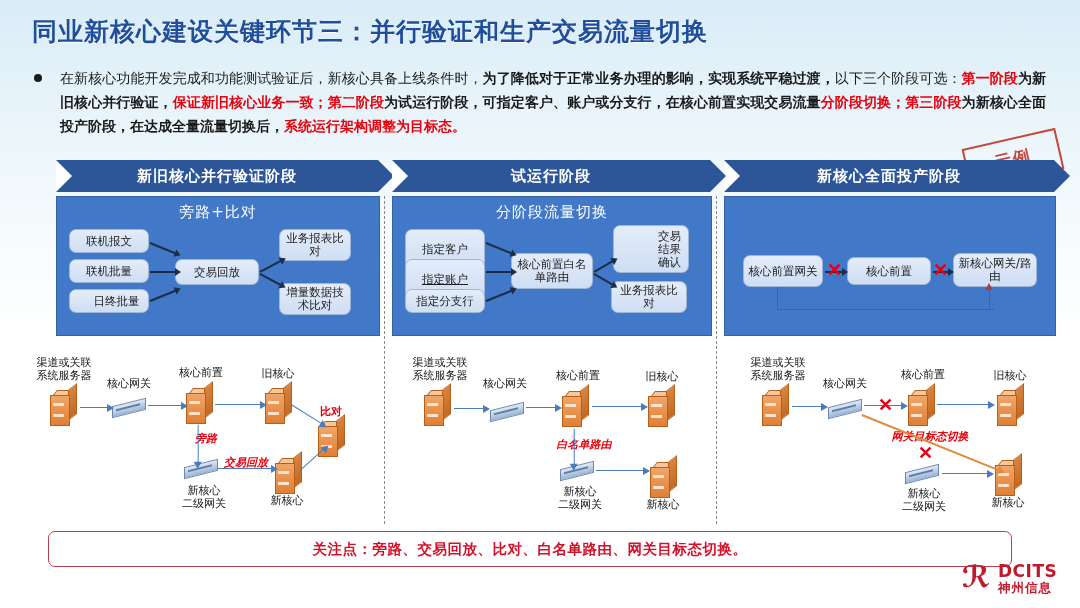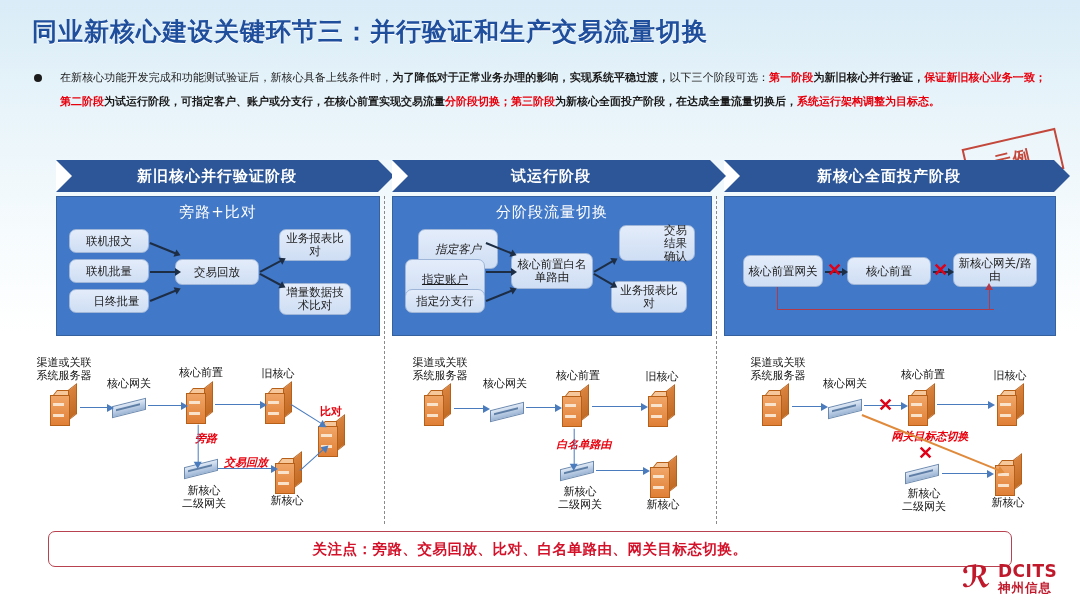--- a/index.html
+++ b/index.html
@@ -18,21 +18,21 @@
     white-space:nowrap;
   }
 
   
   .bullet-wrap{position:absolute;left:34px;top:66px;width:1012px;}
   .bullet-dot{
     position:absolute;left:0;top:8px;width:8px;height:8px;border-radius:50%;
     background:#1b1b1b;
   }
   .bullet-text{
-    margin-left:26px;font-size:11px;line-height:24px;color:#1a1a1a;
+    margin-left:26px;font-size:14px;line-height:24px;color:#1a1a1a;
     text-align:justify;
   }
   .bullet-text .b{font-weight:bold;}
   .bullet-text .r{color:#e8000d;font-weight:bold;}
 
   
   .chev{
     position:absolute;height:32px;background:#2c5697;
     display:flex;align-items:center;justify-content:center;
     color:#ffffff;font-size:15px;font-weight:bold;letter-spacing:1px;
@@ -213,27 +213,27 @@
     <div class="cl arrow" style="left:93px;top:45px;width:28px;transform:rotate(22deg);"></div>
     <div class="cl arrow" style="left:93px;top:74px;width:26px;"></div>
     <div class="cl arrow" style="left:93px;top:103px;width:28px;transform:rotate(-22deg);"></div>
     <div class="cl arrow" style="left:203px;top:74px;width:24px;transform:rotate(-28deg);"></div>
     <div class="cl arrow" style="left:203px;top:76px;width:24px;transform:rotate(28deg);"></div>
   </div>
 
   <div class="bluebox" id="blue2">
     <div class="bhead">分阶段流量切换</div>
 
-    <div class="nodebox" style="left:25px;top:32px;width:80px;height:40px;font-style:italic;">指定客户</div>
+    <div class="nodebox" style="left:12px;top:32px;width:80px;height:40px;">指定客户</div>
     <div class="nodebox" style="left:12px;top:62px;width:80px;height:40px;text-decoration:underline;">指定账户</div>
     <div class="nodebox" style="left:12px;top:92px;width:80px;height:24px;">指定分支行</div>
 
     <div class="nodebox" style="left:118px;top:56px;width:82px;height:36px;">核心前置白名单路由</div>
 
-    <div class="nodebox" style="left:226px;top:28px;width:76px;height:36px;padding-left:40px;">交易结果确认</div>
+    <div class="nodebox" style="left:220px;top:28px;width:76px;height:48px;padding-left:40px;">交易结果确认</div>
     <div class="nodebox" style="left:218px;top:84px;width:76px;height:32px;">业务报表比对</div>
 
     <div class="cl arrow" style="left:93px;top:45px;width:28px;transform:rotate(22deg);"></div>
     <div class="cl arrow" style="left:93px;top:74px;width:26px;"></div>
     <div class="cl arrow" style="left:93px;top:103px;width:28px;transform:rotate(-22deg);"></div>
     <div class="cl arrow" style="left:201px;top:74px;width:22px;transform:rotate(-30deg);"></div>
     <div class="cl arrow" style="left:201px;top:76px;width:22px;transform:rotate(30deg);"></div>
   </div>
 
   <div class="bluebox" id="blue3">

